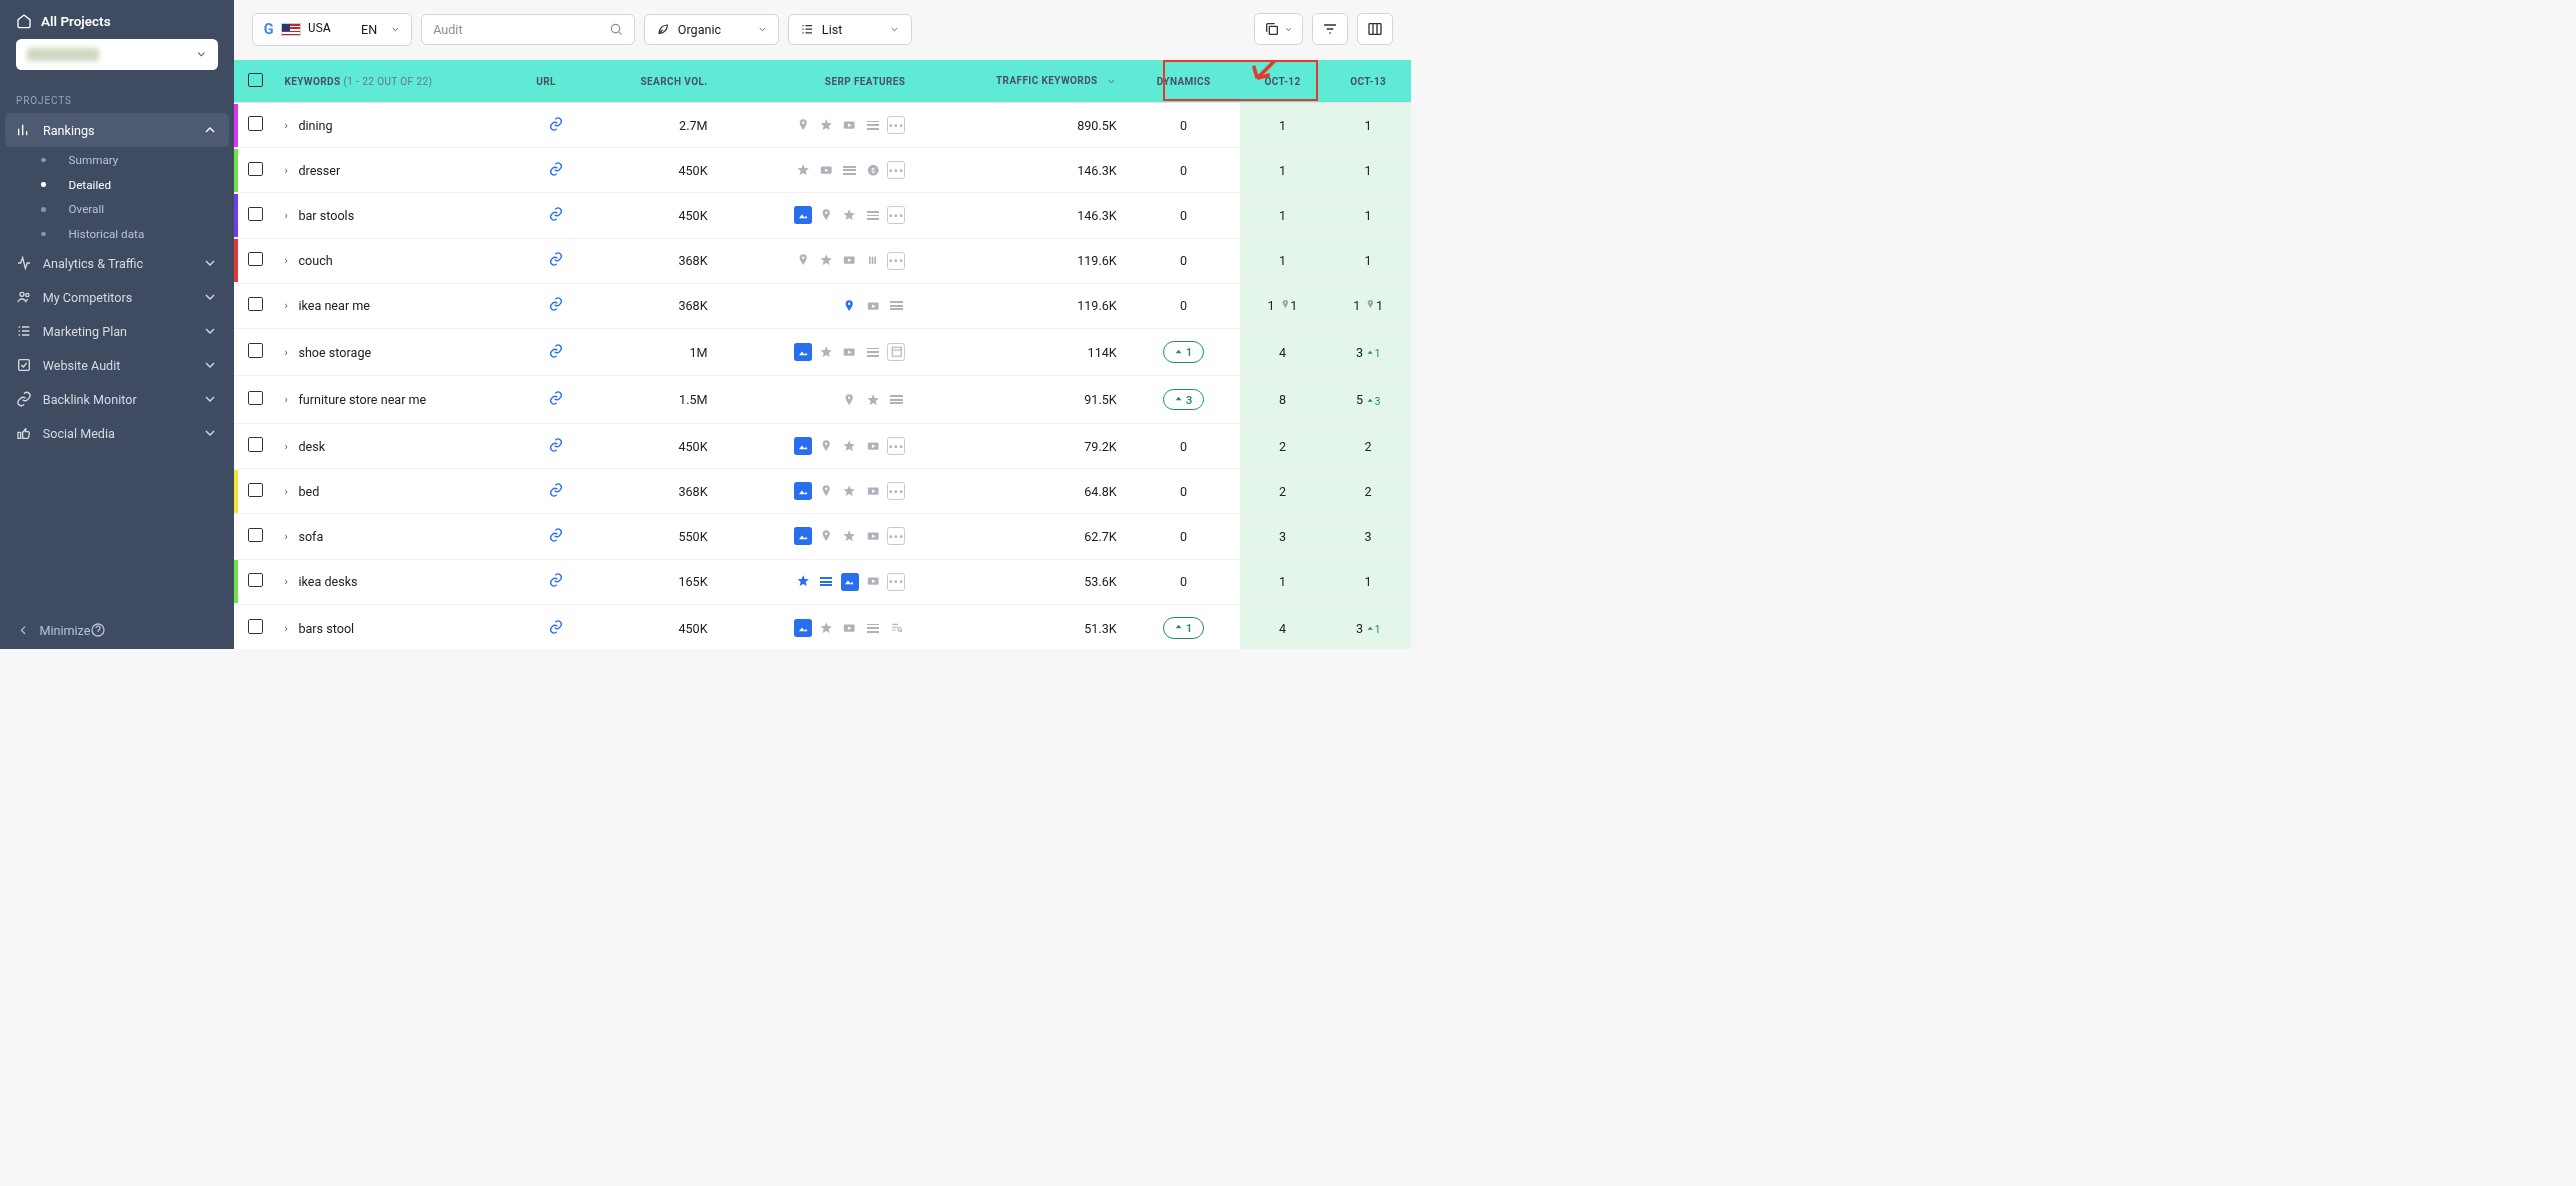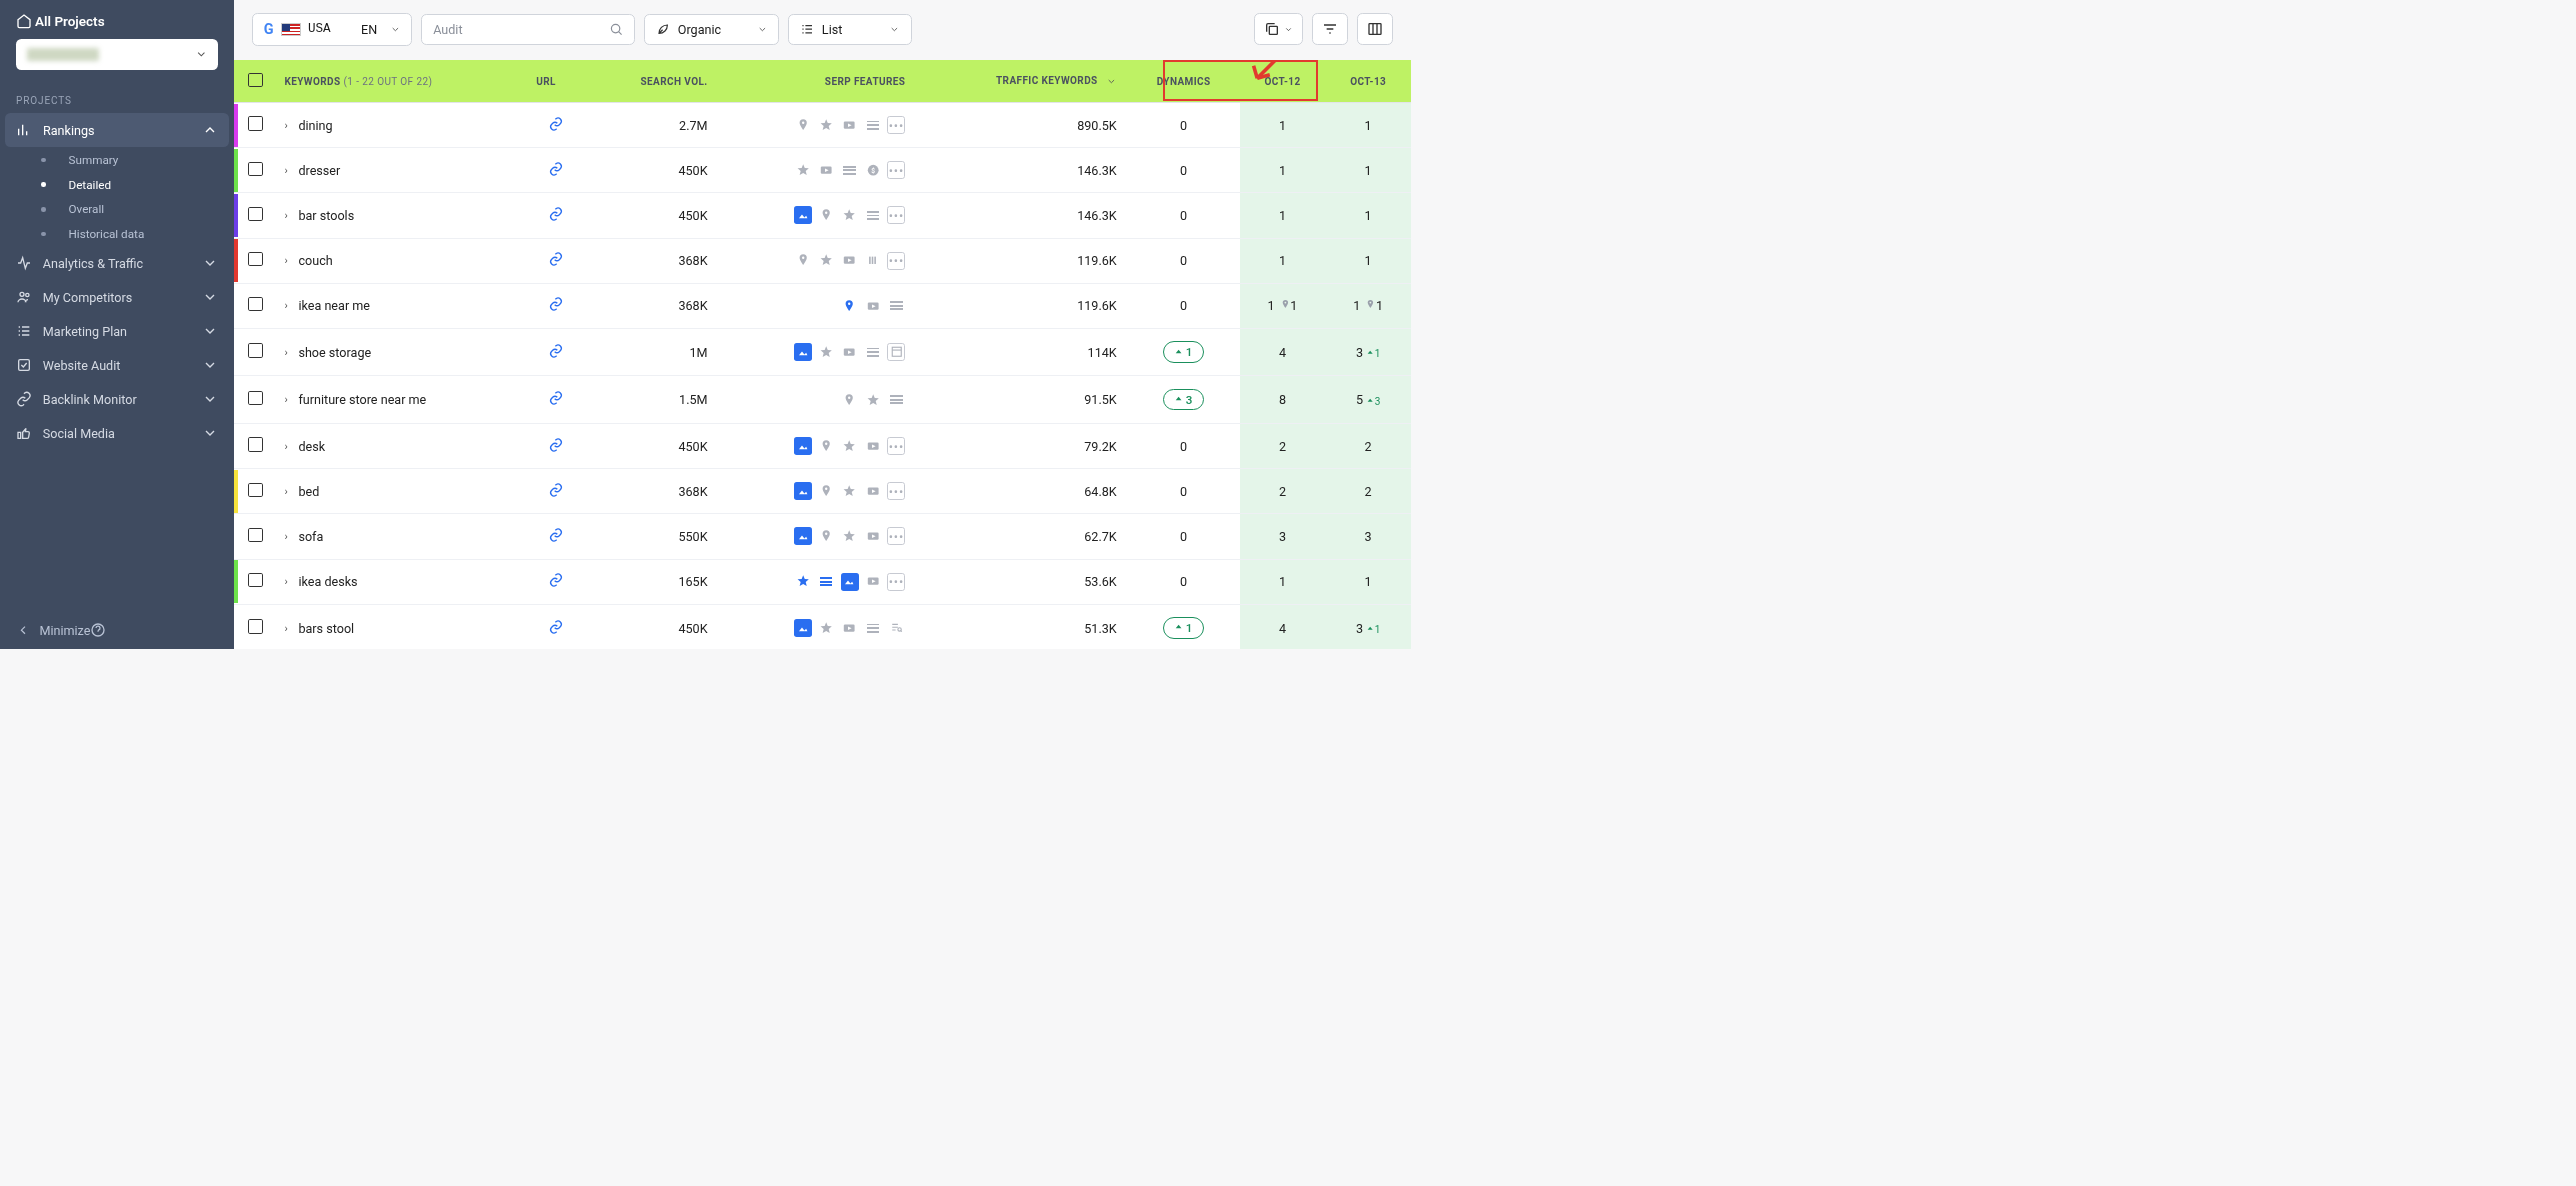--- a/index.html
+++ b/index.html
@@ -1,40 +1,40 @@
 <!DOCTYPE html>
 <html style="font-size:14.4px"><head>
 <meta charset="utf-8">
 <style>
 * { box-sizing: border-box; margin: 0; padding: 0; }
 body { font-family: -apple-system, BlinkMacSystemFont, "Segoe UI", Roboto, sans-serif; font-size: 12.6px; color: #1a1a1a; background: #f7f7f8; }
 .app { display: flex; height: 649px; width: 1411px; }
 .sidebar { width: 234px; background: #3f4b60; color: #d5dae3; display: flex; flex-direction: column; }
 .sidebar-top { padding: 12.6px 16px 7.2px; }
-.all-projects { display: flex; gap: 3px; font-size: 13.5px; font-weight: 600; color: #fff; margin-bottom: 10.8px; }
+.all-projects { display: flex; gap: 9px; font-size: 13.5px; font-weight: 600; color: #fff; margin-bottom: 10.8px; }
 .project-select { background: #fff; color: #333; border-radius: 5.4px; padding: 9px 10.8px; display: flex; align-items: center; justify-content: space-between; }
 .project-select .blur { filter: blur(2.7px); background: #cfd8c3; width: 72px; height: 12.6px; border-radius: 1.8px; }
 .section-label { font-size: 10px; letter-spacing: 0.9px; color: #9aa5b8; padding: 18px 16px 7.2px; font-weight: 400; }
 .nav-item { display: flex; align-items: center; justify-content: space-between; padding: 9px 16px; cursor: pointer; color: #d5dae3; }
 .nav-item.active { background: #4d5a72; color: #fff; border-radius: 5.4px; margin: 0 5.4px; padding: 9px 10.8px; }
 .nav-item .left { display: flex; align-items: center; gap: 10.8px; }
 .nav-item svg { width: 16px; height: 16px; }
 .subnav { padding: 5.4px 0 5.4px 41px; font-size: 11.7px; color: #b8c2d4; cursor: pointer; display: flex; align-items: center; gap: 23px; }
 .subnav.active { color: #fff; font-weight: 400; }
 .sidebar-footer { margin-top: auto; padding: 10.8px 16px; display: flex; align-items: center; color: #b8c2d4; }
 .main { flex: 1; background: #fff; display: flex; flex-direction: column; overflow: hidden; }
 .toolbar { display: flex; align-items: center; gap: 9px; padding: 12.6px 18px 14.4px; background: #f7f7f8; }
 .tb-box { background: #fff; border: 0.9px solid #d0d4db; border-radius: 5.4px; padding: 7.2px 10.8px; display: flex; align-items: center; gap: 7.2px; font-size: 12.6px; }
 .tb-box.search { flex: 0 0 214px; color: #8a8f99; justify-content: space-between; }
 .tb-box .chev { margin-left: 5.4px; color: #555; }
 .spacer { flex: 1; }
 .tb-icon-box { background: #fff; border: 0.9px solid #d0d4db; border-radius: 5.4px; padding: 7.2px 9px; display: flex; align-items: center; justify-content: center; }
 .table-wrap { flex: 1; overflow: auto; position: relative; }
 table { border-collapse: collapse; width: 100%; }
-thead th { background: #bef264; text-align: left; font-size: 10px; font-weight: 700; letter-spacing: 0.4px; color: #4b5160; padding: 12.6px 10.8px; border-bottom: 0.9px solid #e2e4ea; white-space: nowrap; }
+thead th { background: #5eead4; text-align: left; font-size: 10px; font-weight: 700; letter-spacing: 0.4px; color: #4b5160; padding: 12.6px 10.8px; border-bottom: 0.9px solid #e2e4ea; white-space: nowrap; }
 thead th.center { text-align: center; }
 thead th.right { text-align: right; }
 tbody td { padding: 12.6px 10.8px; border-bottom: 0.9px solid #eef0f4; font-size: 12.6px; color: #222; vertical-align: middle; }
 tbody tr { position: relative; }
 .colorbar { width: 3.6px; padding: 0; }
 .cb-inner { width: 3.6px; height: 43px; }
 .chk { width: 14.4px; height: 14.4px; border: 1.8px solid #333; border-radius: 1.8px; display: inline-block; }
 .kw-cell { display: flex; align-items: center; gap: 10.8px; }
 .expand-caret { color: #555; font-size: 10.8px; cursor: pointer; }
 .url-link { color: #2a6ef0; }

